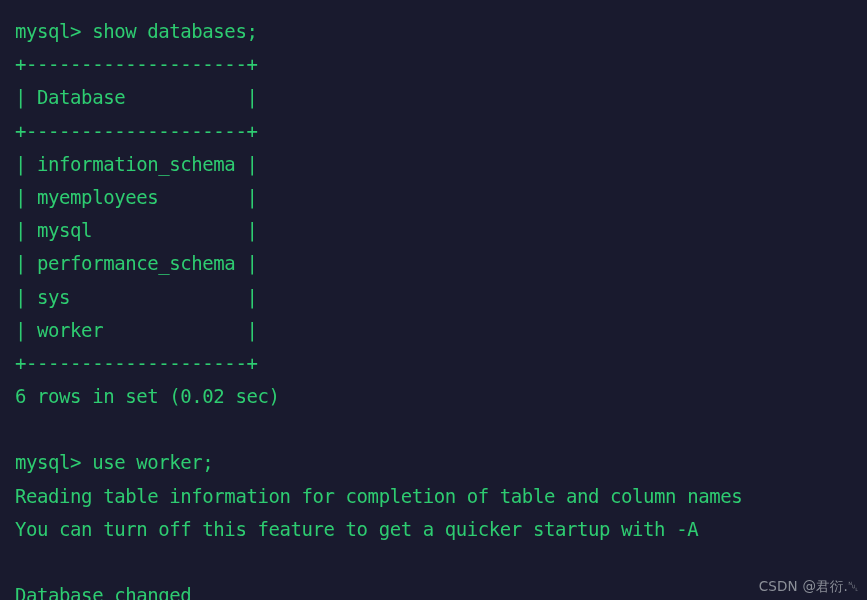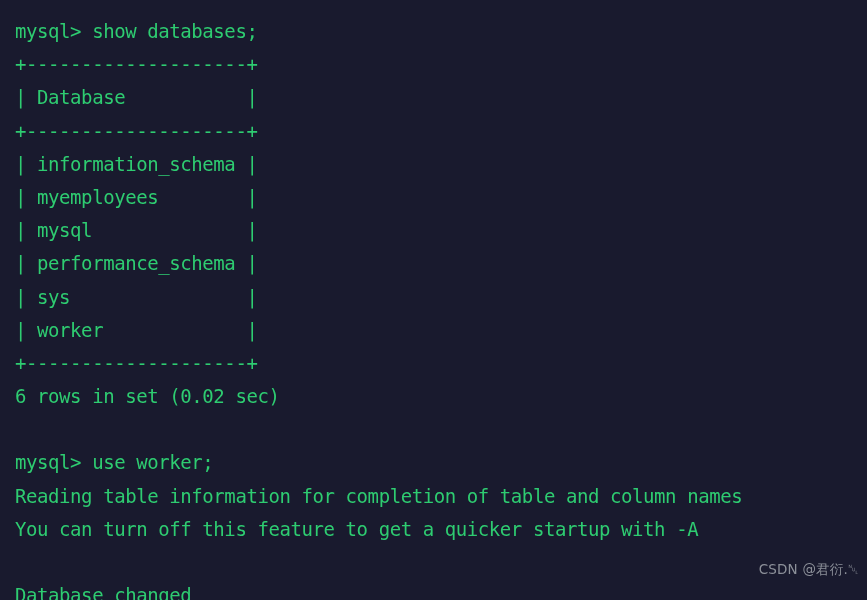--- a/index.html
+++ b/index.html
@@ -41,21 +41,21 @@
     white-space: pre;
     overflow: hidden;
     color: #2ecc71;
   }
   .console-line.blank {
     color: transparent;
   }
   #watermark {
     position: absolute;
     right: 8px;
-    bottom: 22px;
+    bottom: 5px;
     font-family: "DejaVu Sans", "Liberation Sans", sans-serif;
     font-size: 13.5px;
     line-height: 18px;
     color: #8c9099;
     white-space: pre;
     letter-spacing: 0.2px;
     user-select: none;
   }
 </style>
 </head>

